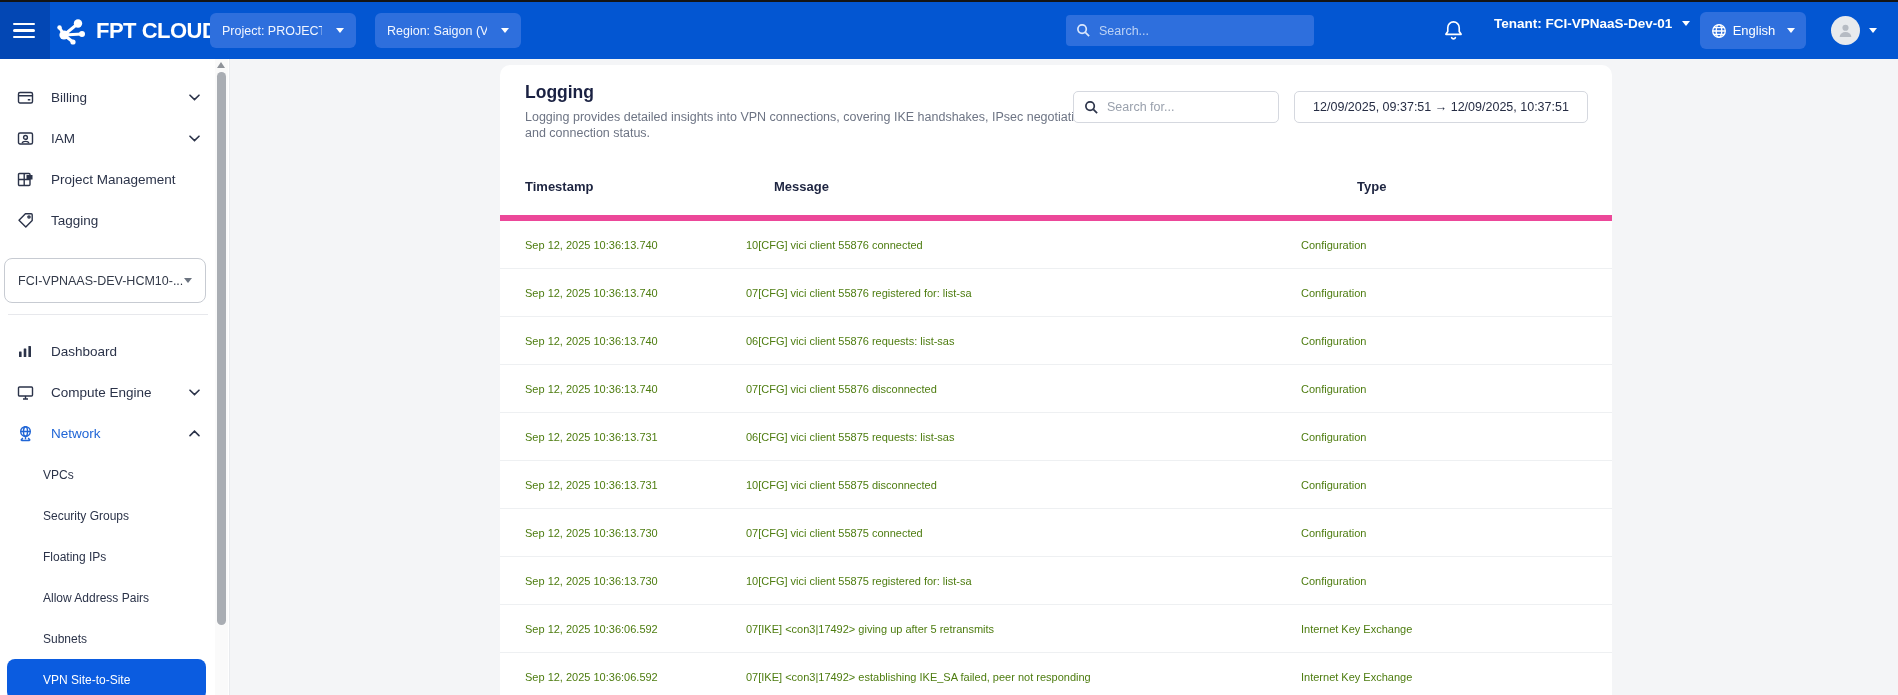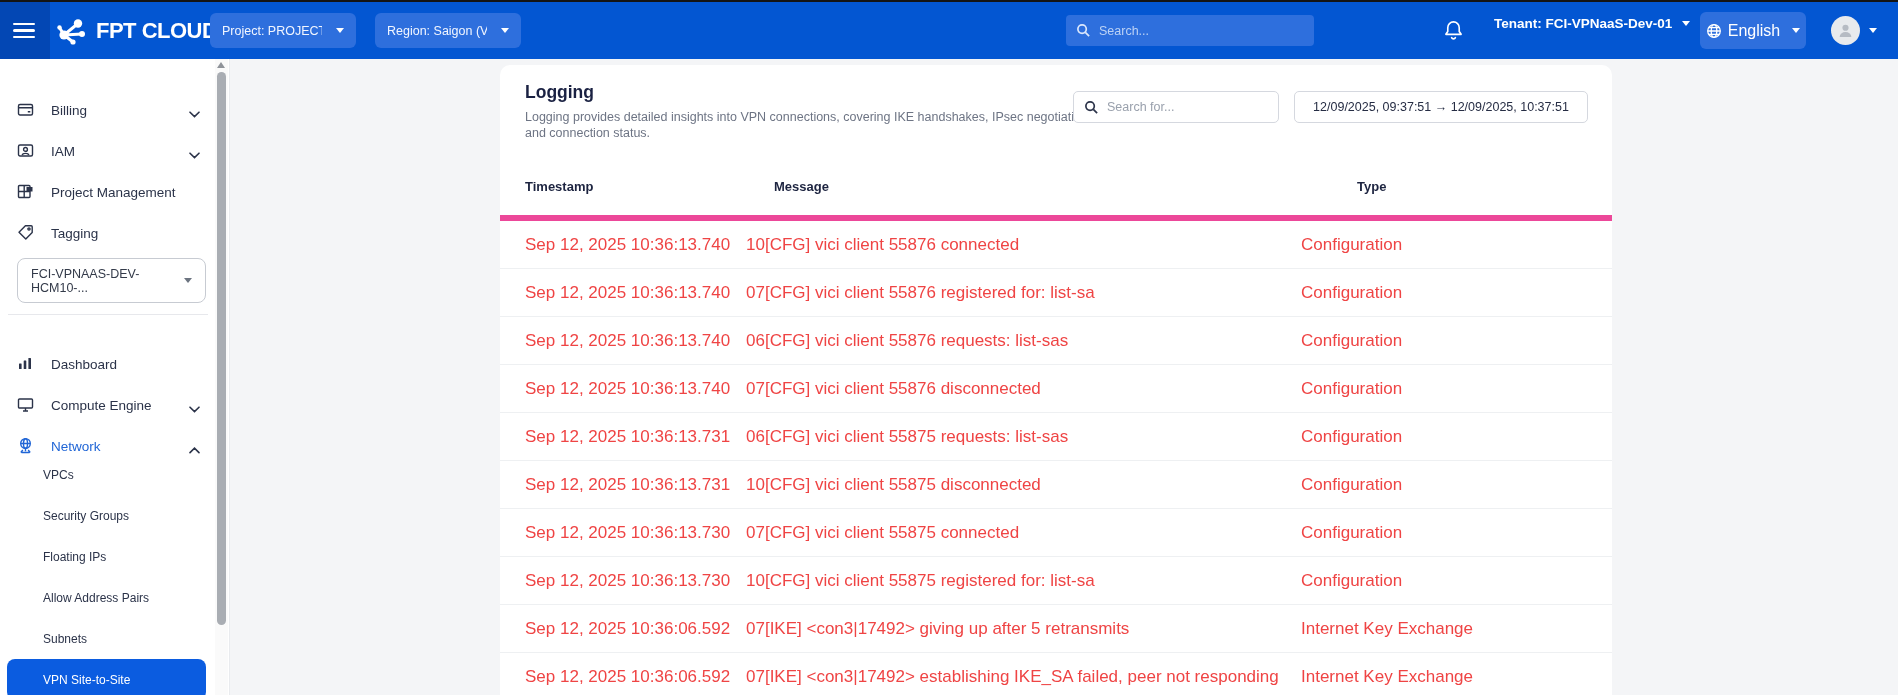--- a/index.html
+++ b/index.html
@@ -19,57 +19,57 @@
   .nav-pill .caret { margin-left:auto; }
   .caret { width:0; height:0; border-left:4.5px solid transparent; border-right:4.5px solid transparent; border-top:5.5px solid #fff; display:inline-block; }
   .pill-project { left:210px; width:146px; }
   .pill-region  { left:375px; width:146px; }
   .pill-project span, .pill-region span { margin-right:14px; white-space:nowrap; overflow:hidden; }
   .nav-search { position:absolute; left:1066px; top:13px; width:248px; height:31px; background:#2e6fdd; border-radius:4px; display:flex; align-items:center; padding:8px 10px; gap:8px; }
   .nav-search input { flex:1; border:none; outline:none; background:transparent; color:#eaf1ff; font-size:12.5px; font-family:inherit; }
   .nav-search input::placeholder { color:#bcd2f5; }
   .bell { position:absolute; left:1443px; top:17px; cursor:pointer; }
   .tenant { position:absolute; left:1494px; top:0; height:43px; display:flex; align-items:center; gap:10px; color:#fff; font-size:13.5px; font-weight:700; cursor:pointer; }
-  .lang-pill { position:absolute; left:1700px; top:10px; width:106px; height:37px; background:#2e6fdd; border-radius:6px; display:flex; align-items:center; justify-content:center; gap:6px; color:#fff; font-size:16px; cursor:pointer; }
+  .lang-pill { position:absolute; left:1700px; top:10px; width:106px; height:37px; background:#2e6fdd; border-radius:6px; display:flex; align-items:center; justify-content:center; gap:6px; color:#fff; font-size:13px; cursor:pointer; }
   .avatar-wrap { position:absolute; left:1831px; top:0; height:57px; display:flex; align-items:center; gap:9px; cursor:pointer; }
   .avatar { width:29px; height:29px; border-radius:50%; background:#e8eaed; display:flex; align-items:center; justify-content:center; }
 
   
   .sidebar { position:absolute; top:59px; left:0; width:230px; height:636px; background:#fff; border-right:1px solid #e9ebee; z-index:40; }
   .side-scroll { position:absolute; right:1px; top:0; width:13px; height:636px; background:#fafafa; }
   .side-scroll .arrow-up { position:absolute; top:3px; left:2px; width:0; height:0; border-left:4.5px solid transparent; border-right:4.5px solid transparent; border-bottom:6px solid #8f9399; }
   .side-scroll .thumb { position:absolute; top:13px; left:2px; width:9px; height:553px; background:#a9adb3; border-radius:5px; }
   .side-inner { position:absolute; top:0; left:0; width:216px; padding-top:18px; }
-  .side-item { height:41px; display:flex; align-items:flex-end; padding:0 16px 0 17px; gap:17px; cursor:pointer; color:#2b3349; font-size:13.5px; }
+  .side-item { height:41px; display:flex; align-items:center; padding:0 16px 0 17px; gap:17px; cursor:pointer; color:#2b3349; font-size:13.5px; }
   .side-item .lbl { white-space:nowrap; }
   .side-item .chev { margin-left:auto; }
   .side-item.active-parent { color:#2166d6; }
   .side-sub { height:41px; display:flex; align-items:center; padding-left:43px; font-size:12px; color:#2b3349; cursor:pointer; }
   .side-sub.selected { background:#0b5ce0; color:#fff; border-radius:8px; margin:0 10px 0 7px; padding-left:36px; height:41px; }
-  .proj-select { margin:17px 10px 0 17px; height:45px; border:1px solid #c7cbd2; border-radius:8px; display:flex; align-items:center; padding:0 13px; font-size:12.5px; color:#333a49; cursor:pointer; }
+  .proj-select { margin:17px 10px 0 4px; height:45px; border:1px solid #c7cbd2; border-radius:8px; display:flex; align-items:center; padding:0 13px; font-size:12.5px; color:#333a49; cursor:pointer; }
   .proj-select .caret { border-top-color:#6c7480; margin-left:auto; }
   .side-divider { height:1px; background:#e7e8ec; margin:11px 8px 16px 8px; }
   .icon16 { width:17px; height:17px; flex:none; }
 
   
   .content { position:absolute; top:59px; left:230px; width:1668px; height:636px; background:#f4f5f7; }
   .card { position:absolute; left:270px; top:6px; width:1112px; height:630px; background:#fff; border-radius:10px 10px 0 0; }
   .card-head { position:relative; padding:17px 24px 0 25px; }
   .page-title { font-size:17.5px; font-weight:700; color:#1a2142; }
   .page-desc { margin-top:7px; font-size:12.5px; line-height:15.5px; color:#6d7484; max-width:575px; }
   .head-controls { position:absolute; top:26px; right:24px; display:flex; gap:15px; }
   .box-search { width:206px; height:32px; border:1px solid #d5d8df; border-radius:5px; display:flex; align-items:center; padding:12px 10px; gap:8px; background:#fff; }
   .box-search input { flex:1; border:none; outline:none; font-size:12.5px; color:#333; font-family:inherit; }
   .box-search input::placeholder { color:#9aa1ad; }
   .box-date { width:294px; height:32px; border:1px solid #d5d8df; border-radius:5px; display:flex; align-items:center; justify-content:center; font-size:12.5px; color:#262d44; background:#fff; cursor:pointer; white-space:nowrap; }
 
   .log-table { margin-top:16px; }
   .trow { display:grid; grid-template-columns:221px 555px 1fr; align-items:center; padding-left:25px; }
   .thead { height:64px; border-bottom:6px solid #ec4899; font-weight:700; font-size:13px; color:#1d2440;gap:28px; }
-  .tbody .trow { height:48px; border-bottom:1px solid #eef0f2; font-size:17px; color:#ef4444; }
+  .tbody .trow { height:48px; border-bottom:1px solid #eef0f2; font-size:11px; color:#4d7c0f; }
   .tbody .trow:last-child { border-bottom:1px solid #eef0f2; }
 
   svg { display:block; }
 </style>
 </head>
 <body>
 
 <div class="win-edge"></div>
 <div class="topbar">
   <div class="topbar-dark"></div>

